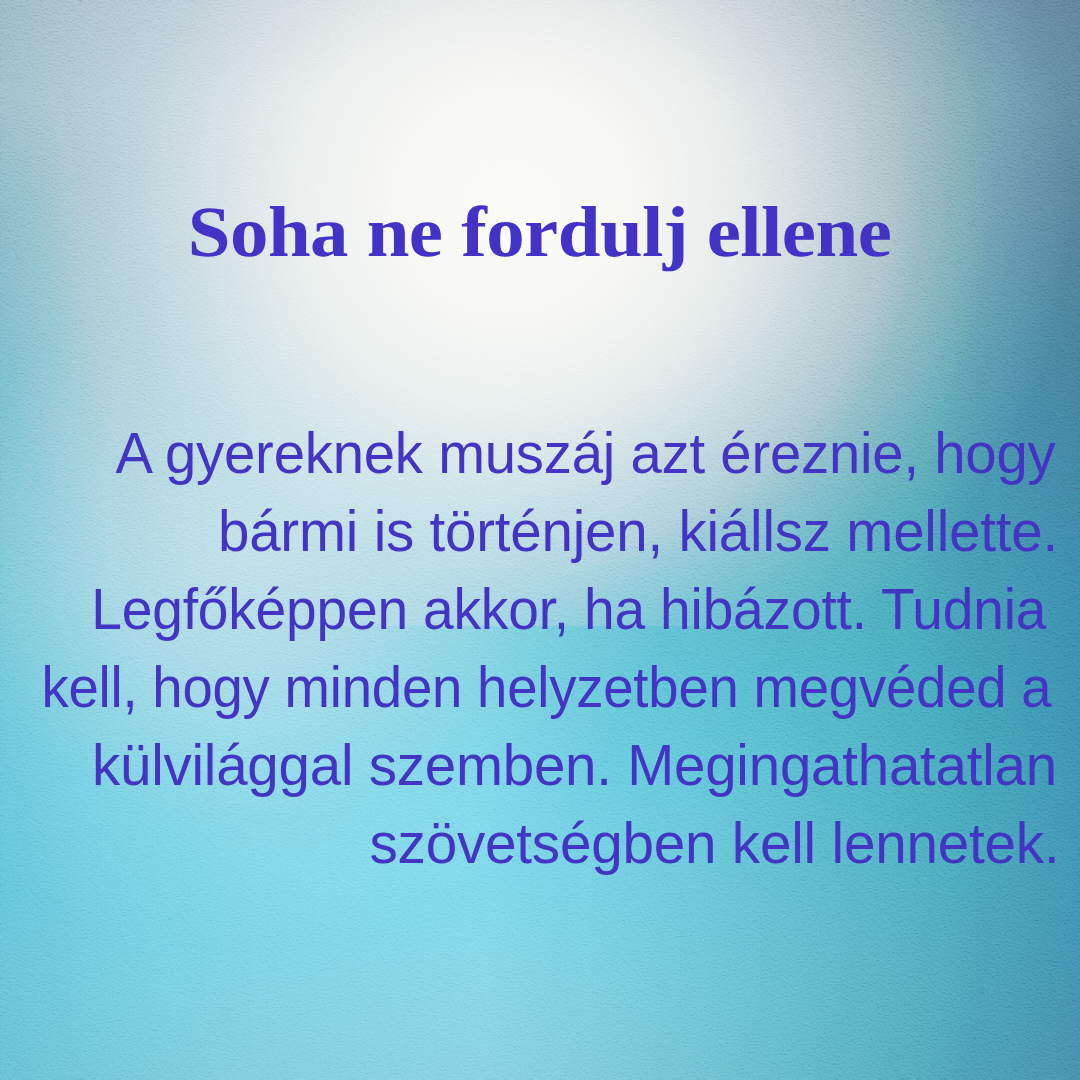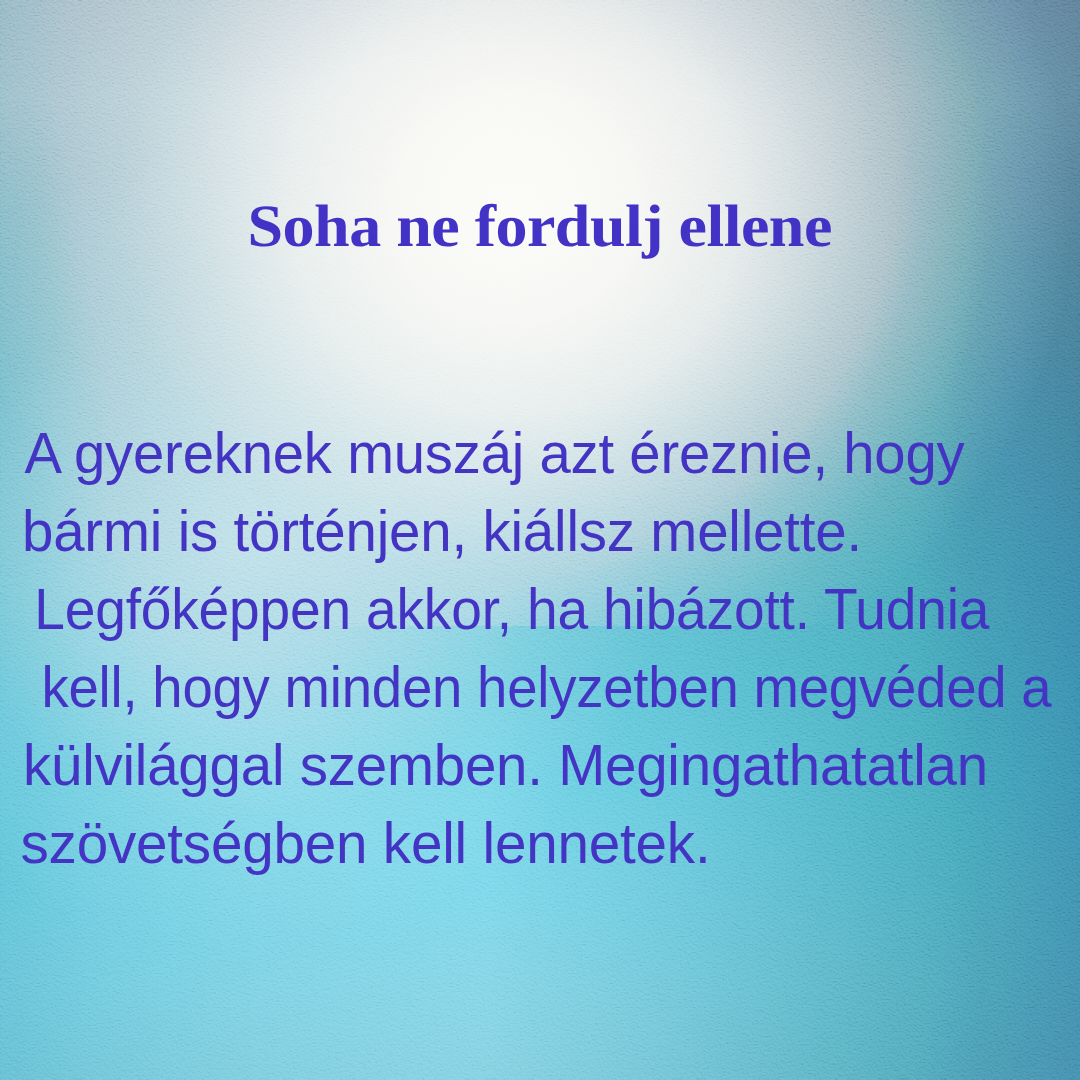--- a/index.html
+++ b/index.html
@@ -137,38 +137,38 @@
     flex-direction: column;
     align-items: center;
   }
 
   #headline {
     margin: 0;
     width: 960px;
     text-align: center;
     font-family: "Liberation Serif", "DejaVu Serif", serif;
     font-weight: 700;
-    font-size: 60px;
+    font-size: 72px;
     line-height: 1;
     letter-spacing: -0.5px;
     color: #4232c6;
     position: absolute;
     top: 196px;
     left: 60px;
     transform: scaleX(1.035);
     transform-origin: 50% 50%;
     text-rendering: geometricPrecision;
   }
 
   #body-copy {
     position: absolute;
     top: 414px;
     left: 18px;
     width: 1044px;
-    text-align: left;
+    text-align: right;
     font-family: "Liberation Sans", sans-serif;
     font-weight: 400;
     font-size: 57px;
     line-height: 78px;
     color: #4434c4;
     letter-spacing: -0.2px;
   }
 
   #body-copy .line {
     display: block;

